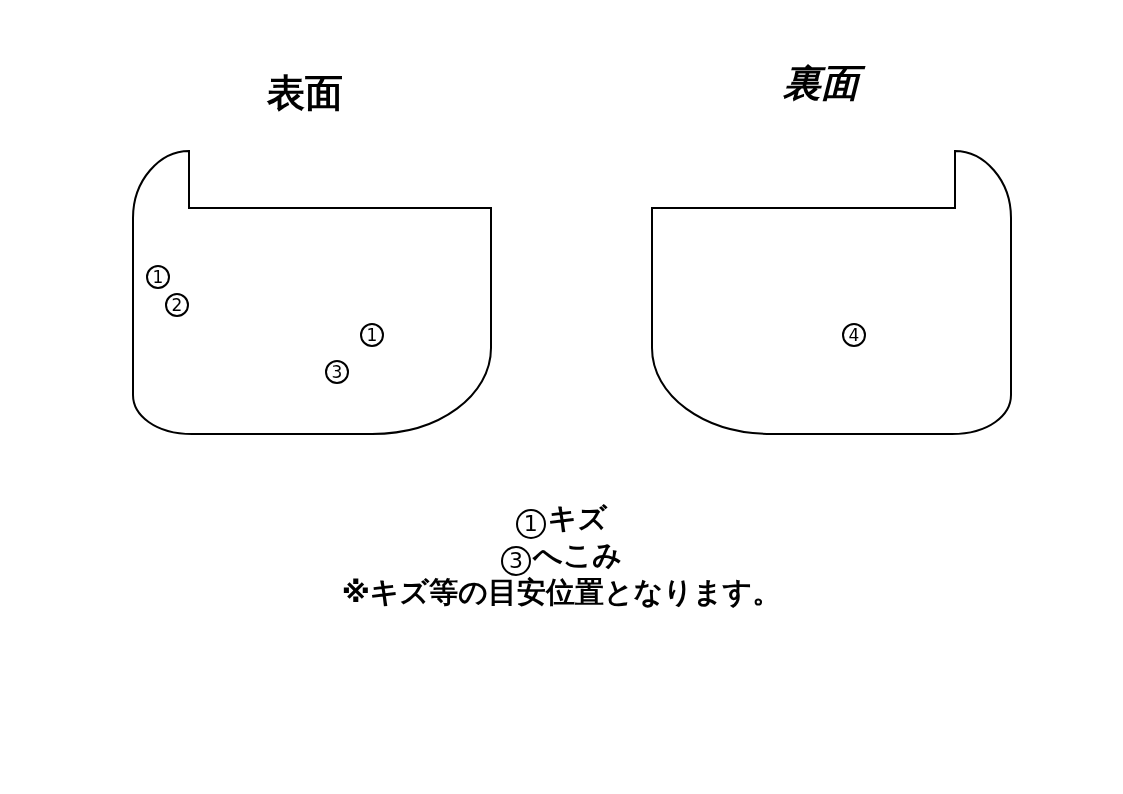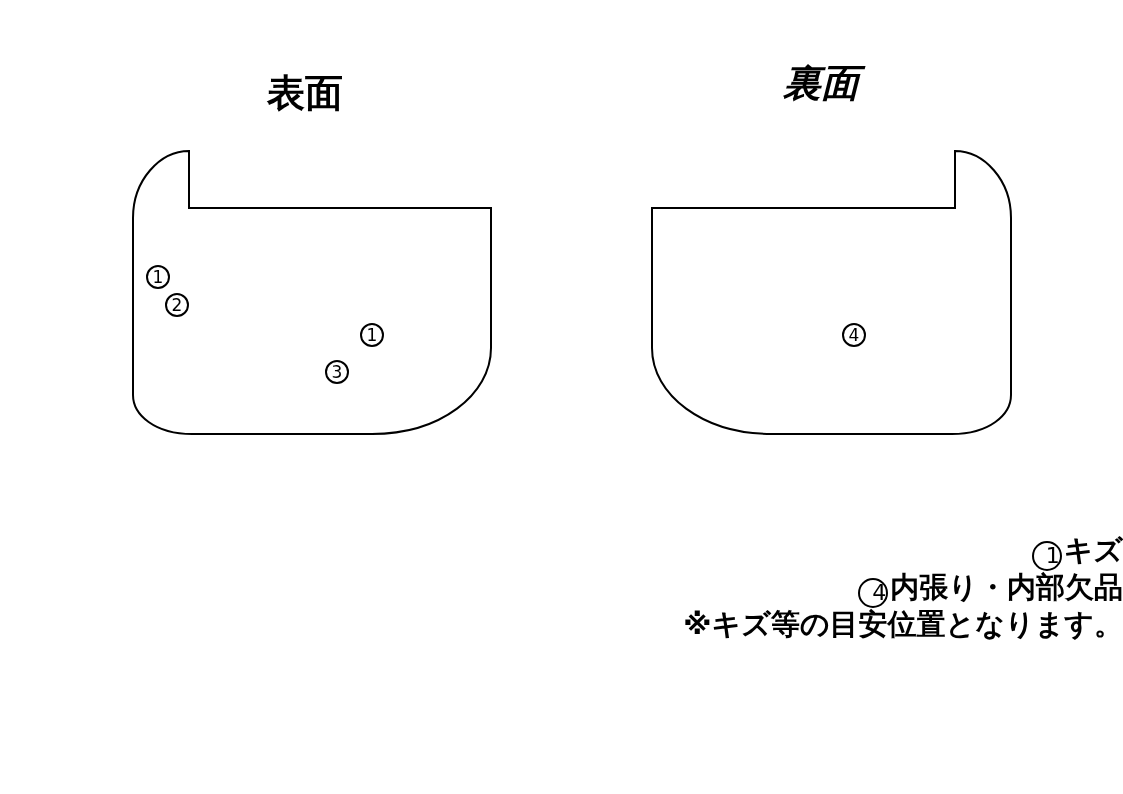--- a/index.html
+++ b/index.html
@@ -6,21 +6,21 @@
     body { width: 1123px; height: 794px; position: relative; overflow: hidden;
            font-family: "DejaVu Sans", sans-serif; color: #000000; }
     .title { position: absolute; font-weight: bold; font-size: 38px; line-height: 40px;
              text-align: center; width: 200px; white-space: nowrap; }
     #title-front { left: 205px; top: 57px; margin-top: 16px; }
     #title-back { left: 721px; top: 63px; font-style: italic; }
     svg.diagram { position: absolute; left: 0; top: 0; }
     .marker { position: absolute; width: 24px; height: 24px; border: 2px solid #000;
               border-radius: 50%; box-sizing: border-box; font-size: 17px; line-height: 20px;
               text-align: center; font-weight: normal; background: transparent; }
-    .legend { position: absolute; left: 0; top: 502px; width: 1123px; text-align: right; margin-top: 32px; }
+    .legend { position: absolute; left: 0; top: 502px; width: 1123px; text-align: center; }
     .legend-line { font-size: 29px; font-weight: bold; line-height: 33px; white-space: nowrap; }
     .legend-line .num { display: inline-block; width: 30px; height: 30px; border: 2px solid #000;
                         border-radius: 50%; box-sizing: border-box; font-size: 22px; line-height: 26px;
                         font-weight: normal; vertical-align: -3px; margin-right: 2px; }
   </style>
 </head>
 <body>
 
 <div id="title-front" class="title">表面</div>
 <div id="title-back" class="title">裏面</div>
@@ -38,16 +38,16 @@
     <div class="marker" style="left: 360px; top: 323px;">1</div>
     <div class="marker" style="left: 325px; top: 360px;">3</div>
     <div class="marker" style="left: 842px; top: 323px;">4</div>
   </div>
 
 <div class="legend">
   <div class="legend-line">
     <span class="num">1</span><span>キズ</span>
   </div>
   <div class="legend-line">
-    <span class="num">4</span><span>内張り・内部欠品</span>
+    <span class="num">3</span><span>へこみ</span>
   </div>
   <div class="legend-line">※キズ等の目安位置となります。</div>
 </div>
 
 </body></html>

